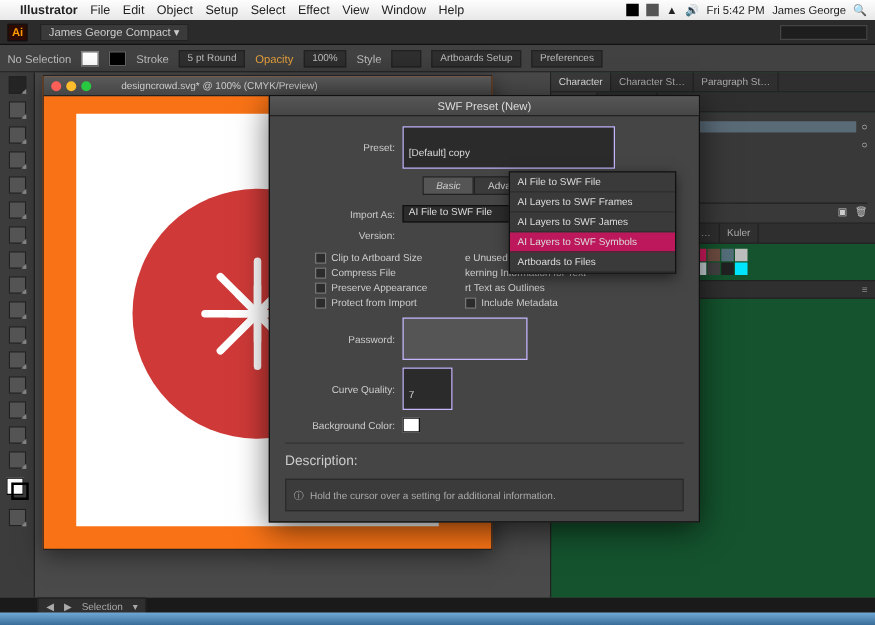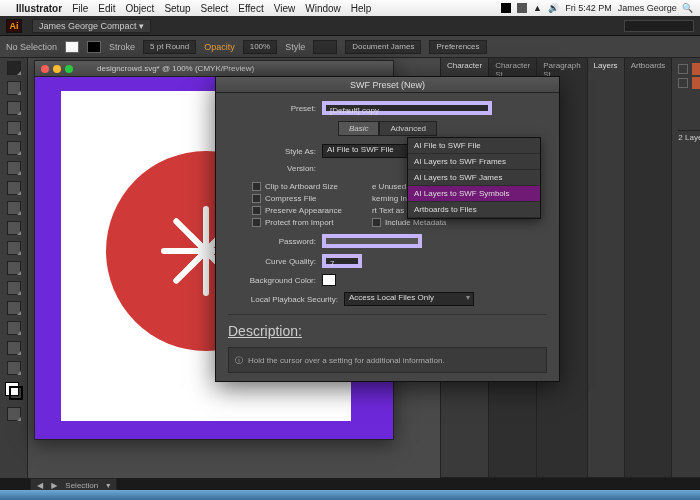--- a/index.html
+++ b/index.html
@@ -28,33 +28,33 @@
   .workspace { position:absolute; top:58px; left:0; right:0; bottom:22px; display:flex; background:#3a3a3a; }
   .toolbox { width:28px; background:#3c3c3c; border-right:1px solid #222; display:flex; flex-direction:column; }
   .toolbox .tool { width:14px; height:14px; margin:3px auto; background:#555; border:1px solid #222; position:relative; }
   .toolbox .tool.sel { background:#252525; }
   .toolbox .tool::after{ content:""; position:absolute; right:-1px; bottom:-1px; border:2px solid transparent; border-right-color:#888; border-bottom-color:#888; }
   .toolbox .fillstroke { width:18px; height:18px; margin:4px auto; position:relative; }
   .toolbox .fillstroke .f { position:absolute; width:14px; height:14px; background:#fff; border:1px solid #000; top:0; left:0; }
   .toolbox .fillstroke .s { position:absolute; width:14px; height:14px; background:transparent; border:2px solid #000; top:4px; left:4px; }
 
   .canvas-area { flex:1; background:#4a4a4a; position:relative; }
-  .doc-window { position:absolute; top:2px; left:6px; width:360px; height:380px; background:#6d28d9; border:1px solid #222; box-shadow:0 4px 18px rgba(0,0,0,.5); }
+  .doc-window { position:absolute; top:2px; left:6px; width:360px; height:380px; background:#f97316; border:1px solid #222; box-shadow:0 4px 18px rgba(0,0,0,.5); }
   .doc-titlebar { height:16px; background: linear-gradient(#5a5a5a,#464646); display:flex; align-items:center; padding:0 6px; gap:4px; font-size:8px; color:#ccc; border-bottom:1px solid #222; }
   .traffic { display:flex; gap:4px; }
   .traffic span { width:8px; height:8px; border-radius:50%; display:inline-block; }
   .t-red{background:#ff5f57;} .t-yel{background:#ffbd2e;} .t-grn{background:#28c940;}
   .doc-title { margin-left:20px; }
   .artboard { position:absolute; top:30px; left:26px; width:290px; height:330px; background:#fff; }
   .redsun { position:absolute; top:60px; left:45px; width:200px; height:200px; border-radius:50%; background:#cf3a38; }
   .redsun::before, .redsun::after { content:""; position:absolute; background:#fff; }
   .ray { position:absolute; background:#fff; width:6px; height:70px; border-radius:3px; left:97px; top:65px; transform-origin:3px 35px; }
 
   
-  .panels { width:260px; background:#4c1d95; border-left:1px solid #222; display:flex; font-size:8px; }
+  .panels { width:260px; background:#14532d; border-left:1px solid #222; display:flex; flex-direction:column; font-size:8px; }
   .panel-tabs { display:flex; background:#2f2f2f; border-bottom:1px solid #222; font-size:8px; color:#aaa; }
   .panel-tabs span { padding:3px 6px; border-right:1px solid #222; }
   .panel-tabs span.act { background:#3a3a3a; color:#ddd; }
   .panel-body { padding:4px 6px; background:#393939; border-bottom:1px solid #222; }
   .layer-row { display:flex; align-items:center; gap:4px; height:14px; }
   .layer-row .eye{width:10px;height:10px;border:1px solid #666;}
   .layer-row .thumb{width:12px;height:12px;background:#b53; }
   .layer-row .lname{flex:1; background:#5a6b78; padding:0 4px; color:#ddd; }
   .swatches { display:grid; grid-template-columns: repeat(14, 10px); gap:1px; padding:4px; }
   .swatches span{ width:10px; height:10px; display:block; }
@@ -63,29 +63,29 @@
   .appearance-row { display:flex; align-items:center; gap:6px; padding:2px 6px; font-size:8px; }
   .appearance-row .box{ width:8px; height:8px; background:#000; border:1px solid #666; }
   .appearance-row .link{ color:#d2954a; text-decoration:underline; }
 
   
   .dialog { position:absolute; top:76px; left:215px; width:345px; background:#454545; border:1px solid #111; box-shadow:0 6px 24px rgba(0,0,0,.6); color:#ccc; font-size:9px; z-index:50; }
   .dlg-title { height:16px; background:linear-gradient(#565656,#474747); text-align:center; line-height:16px; font-size:9px; color:#ddd; border-bottom:1px solid #222; }
   .dlg-body { padding:8px 12px; }
   .dlg-row { display:flex; align-items:center; margin-bottom:6px; gap:6px; }
   .dlg-label { width:88px; text-align:right; color:#ccc; font-size:8px; }
-  .dlg-input { background:#2b2b2b; border:4px solid #c4b5fd; height:14px; padding:1px 4px; font-size:8px; color:#ddd; }
+  .dlg-input { background:#2b2b2b; border:1px solid #c4b5fd; height:14px; padding:16px 4px; font-size:8px; color:#ddd; }
   .dlg-select { background:#2b2b2b; border:1px solid #111; height:14px; padding:0 14px 0 4px; font-size:8px; color:#ddd; position:relative; }
   .dlg-select::after{ content:"▾"; position:absolute; right:3px; top:0; color:#888; }
   .tab-pill { display:flex; justify-content:center; margin:4px 0 8px; }
   .tab-pill span { padding:2px 10px; border:1px solid #222; background:#3b3b3b; font-size:8px; }
   .tab-pill span.act { background:#555;font-style:italic; }
   .export-menu { position:absolute; right:18px; top:60px; width:134px; background:#3a3a3a; border:1px solid #111; box-shadow:0 3px 10px rgba(0,0,0,.5); z-index:60; }
   .export-menu div { padding:3px 6px; font-size:8px; color:#ddd; border-bottom:1px solid #2c2c2c; }
-  .export-menu div.hov { background:#701a75; }
+  .export-menu div.hov { background:#be185d; }
   .check-col { margin-left:24px; }
   .cb-row { display:flex; align-items:center; gap:4px; font-size:8px; margin:3px 0; }
   .cb { width:9px; height:9px; border:1px solid #777; background:#2c2c2c; }
   .sep { border-top:1px solid #333; margin:8px 0; }
   .desc-box { background:#3b3b3b; border:1px solid #2a2a2a; padding:6px; font-size:8px; color:#aaa; min-height:26px; display:flex; align-items:center; gap:5px; margin-top:8px; }
   .btnrow { display:flex; justify-content:flex-end; gap:8px; padding:8px 12px; border-top:1px solid #2e2e2e; }
   .btn { background:#3a3a3a; border:1px solid #222; padding:3px 14px; font-size:9px; color:#ddd; }
 
   
   .statusbar { position:absolute; bottom:8px; left:30px; height:14px; background:#2f2f2f; display:flex; align-items:center; font-size:8px; padding:0 6px; gap:8px; color:#aaa; border:1px solid #222; }
@@ -126,21 +126,21 @@
 <div class="control-strip">
   <span>No Selection</span>
   <span class="swatch" style="background:#fff"></span>
   <span class="swatch"></span>
   <span>Stroke</span>
   <span class="chip">5 pt  Round</span>
   <span class="orange">Opacity</span>
   <span class="chip">100%</span>
   <span>Style</span>
   <span class="chip" style="width:24px"></span>
-  <span class="chip">Document James</span>
+  <span class="chip">Artboards Setup</span>
   <span class="chip">Preferences</span>
 </div>
 
 <div class="workspace">
 
   <div class="toolbox">
     <div class="tool sel"></div>
     <div class="tool"></div>
     <div class="tool"></div>
     <div class="tool"></div>
@@ -291,21 +291,21 @@
   <div class="dlg-body">
     <div class="dlg-row">
       <span class="dlg-label">Preset:</span>
       <span class="dlg-input" style="width:170px">[Default] copy</span>
     </div>
     <div class="tab-pill">
       <span class="act">Basic</span>
       <span>Advanced</span>
     </div>
     <div class="dlg-row">
-      <span class="dlg-label">Style As:</span>
+      <span class="dlg-label">Import As:</span>
       <span class="dlg-select" style="width:130px">AI File to SWF File</span>
     </div>
     <div class="dlg-row">
       <span class="dlg-label">Version:</span>
     </div>
 
     <div class="export-menu">
       <div>AI File to SWF File</div>
       <div>AI Layers to SWF Frames</div>
       <div>AI Layers to SWF James</div>
@@ -354,27 +354,23 @@
       <span class="dlg-input" style="width:100px; background:#555"></span>
     </div>
     <div class="dlg-row">
       <span class="dlg-label">Curve Quality:</span>
       <span class="dlg-input" style="width:40px">7</span>
     </div>
     <div class="dlg-row">
       <span class="dlg-label">Background Color:</span>
       <span style="width:14px;height:12px;background:#fff;border:1px solid #111"></span>
     </div>
-    <div class="dlg-row">
-      <span class="dlg-label" style="width:110px">Local Playback Security:</span>
-      <span class="dlg-select" style="width:130px">Access Local Files Only</span>
-    </div>
 
     <div class="sep"></div>
-    <div style="font-size:14px;text-decoration:underline;">Description:</div>
+    <div style="font-size:11px;">Description:</div>
     <div class="desc-box">
       <span>ⓘ</span>
       <span>Hold the cursor over a setting for additional information.</span>
     </div>
   </div>
 </div>
 
 <div class="statusbar">
   <span>◀</span>
     <span>▶</span>

